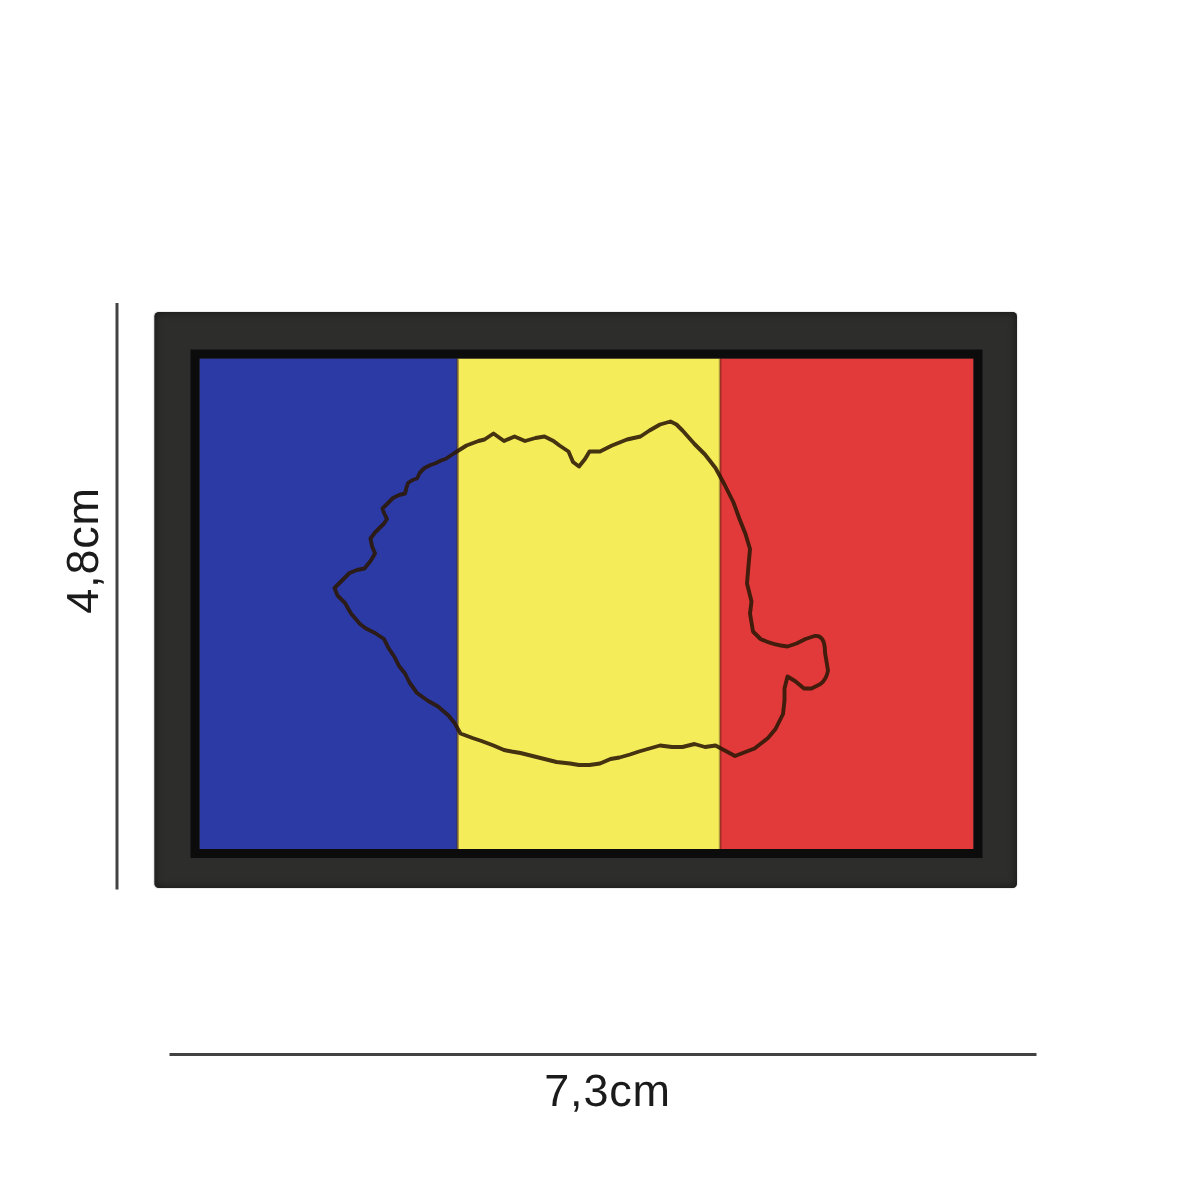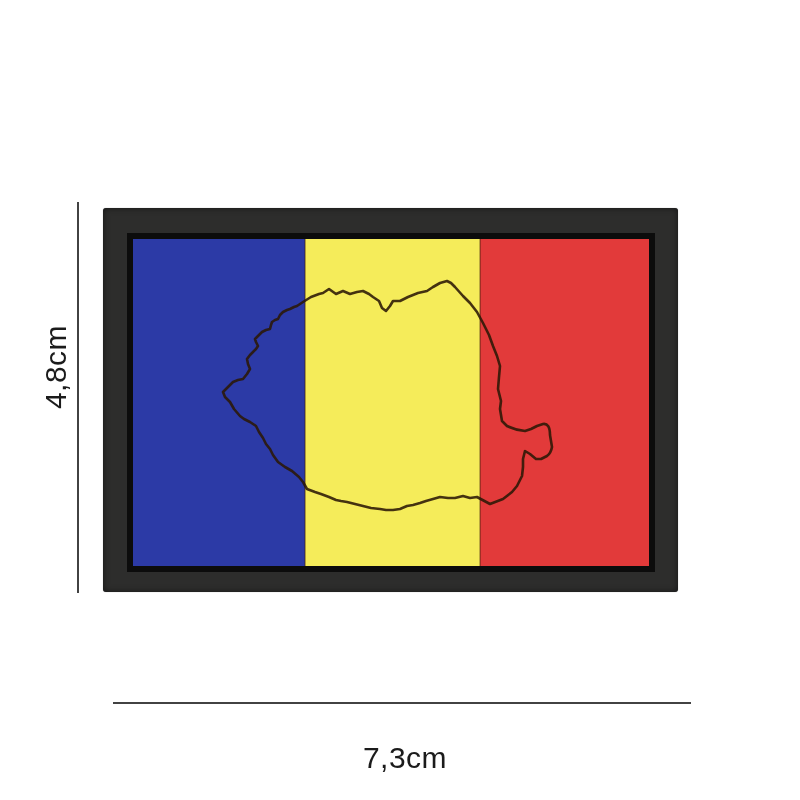--- a/index.html
+++ b/index.html
@@ -68,21 +68,20 @@
   }
   .dim-label.vertical {
     left: 56px;
     top: 367px;
     transform: translate(-50%, -50%) rotate(-90deg);
   }
   .dim-label.horizontal {
     left: 405px;
     top: 713px;
     transform: translateX(-50%);
-    margin-top: 30px;
   }
 </style>
 </head>
 <body>
 
 <div class="stage">
 
   <div class="patch">
     <div class="flag">
       <svg viewBox="0 0 516 327" preserveAspectRatio="none">

